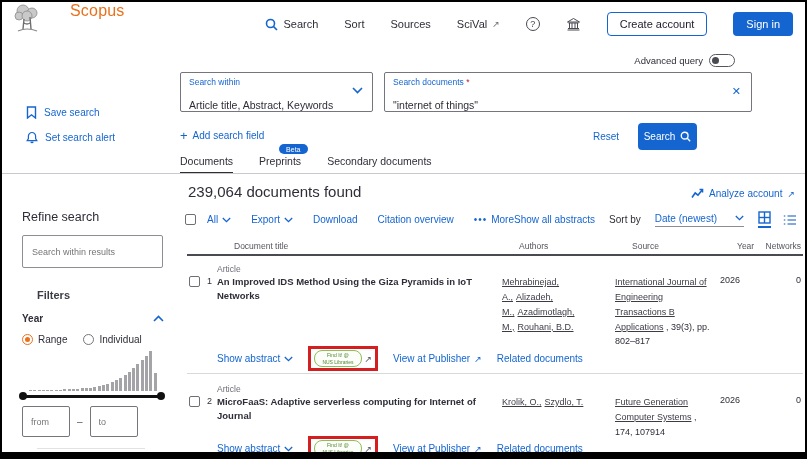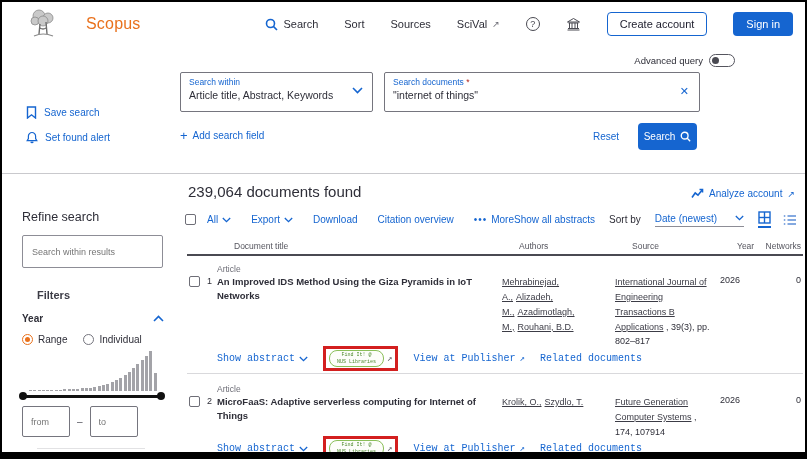--- a/index.html
+++ b/index.html
@@ -4,44 +4,44 @@
 <style>
   * { box-sizing: border-box; margin: 0; padding: 0; }
   html,body { background:#fff; }
   body { font-family: "Liberation Sans", "DejaVu Sans", sans-serif; color:#2e2e38; }
   .frame { position:relative; width:807px; height:459px; background:#fff;
            border:2px solid #000; border-bottom:7px solid #000; overflow:hidden; }
 
   a { text-decoration:none; cursor:pointer; }
 
   
-  .header { position:absolute; top:0; left:0; right:0; height:44px; display:flex; align-items:center; padding:0 12px 0 24px; }
+  .header { position:absolute; top:0; left:0; right:0; height:44px; display:flex; padding:0 12px 0 8px; }
   .logo-mark { width:34px; height:34px; flex:0 0 auto; }
   .brand { color:#e9711c; font-size:16px; margin-left:26px; letter-spacing:.2px; }
   .hnav { display:flex; align-items:center; margin-left:auto; gap:26px; font-size:11px; color:#2e2e38; }
   .hnav .navitem { display:flex; align-items:center; gap:5px; cursor:pointer; }
   .ext-arrow { color:#6e6e77; font-size:9px; }
   .help-circ { width:14px; height:14px; border:1.2px solid #4a4a52; border-radius:50%; font-size:9px;
                display:flex; align-items:center; justify-content:center; color:#4a4a52; }
   .btn-outline { border:1px solid #1565d0; border-radius:4px; background:#fff; color:#1d1d2c;
                  font-size:11px; padding:5px 12px; cursor:pointer; font-family:inherit; }
   .btn-fill { border:none; border-radius:4px; background:#1565d0; color:#fff; font-size:11px;
               padding:6px 13px; cursor:pointer; font-family:inherit; }
 
   
   .adv-query { position:absolute; top:52px; right:70px; display:flex; align-items:center; gap:6px; font-size:9.5px; color:#2e2e38; }
   .toggle { width:26px; height:13px; border:1.5px solid #55555e; border-radius:8px; position:relative; background:#fff; cursor:pointer; }
   .toggle .knob { position:absolute; left:2px; top:1.5px; width:7px; height:7px; border-radius:50%; background:#4a4a52; }
 
   .fields { position:absolute; left:178px; top:70px; display:flex; gap:11px; }
   .fieldbox { border:1px solid #75757e; border-radius:2px; height:40px; padding:4px 8px; position:relative; background:#fff; }
   .fieldbox .flabel { font-size:8.5px; color:#1565d0; }
-  .fieldbox .fvalue { font-size:10.5px; color:#2e2e38; margin-top:2px; }
+  .fieldbox .fvalue { font-size:10.5px; color:#2e2e38; margin-top:12px; }
   .fb1 { width:193px; }
-  .fb2 { width:316px; }
+  .fb2 { width:368px; }
   .req { color:#b3261e; }
   .field-icon { position:absolute; right:9px; top:14px; }
   .clear-x { position:absolute; right:10px; top:12px; color:#1565d0; font-size:11px; cursor:pointer; }
 
   .side-links { position:absolute; left:24px; top:104px; display:flex; flex-direction:column; gap:12px; font-size:10px; }
   .side-links .slink { display:flex; align-items:center; gap:7px; color:#1565d0; cursor:pointer; }
 
   .add-field { position:absolute; left:178px; top:128px; font-size:10px; color:#1565d0; display:flex; gap:5px; align-items:center; cursor:pointer; }
   .add-field .plus { font-size:13px; line-height:10px; }
   .reset-link { position:absolute; left:591px; top:129px; font-size:10px; color:#1565d0; cursor:pointer; }
@@ -83,21 +83,21 @@
   .rcb { position:absolute; left:2px; top:16px; }
   .rnum { position:absolute; left:20px; top:16px; font-size:9px; color:#2e2e38; }
   .rtitle { position:absolute; left:30px; top:15px; width:275px; font-size:9.5px; font-weight:bold; color:#2e2e38; line-height:1.5; cursor:pointer; }
   .rauthors { position:absolute; left:315px; top:15px; width:108px; font-size:9px; line-height:1.65; }
   .author-link { color:#3c3c46; text-decoration:underline; margin-right:3px; }
   .rsource { position:absolute; left:428px; top:15px; width:100px; font-size:9px; line-height:1.65; }
   .src-link { color:#3c3c46; text-decoration:underline; }
   .src-detail { color:#2e2e38; }
   .ryear { position:absolute; left:533px; top:15px; font-size:9px; }
   .rcit { position:absolute; right:2px; top:15px; font-size:9px; text-align:right; }
-  .rlinks { position:absolute; left:30px; display:flex; align-items:center; gap:15px; font-size:10px;font-family:Liberation Mono, monospace; }
+  .rlinks { position:absolute; left:30px; display:flex; align-items:center; gap:15px; font-size:10px; }
   .row1 .rlinks { top:86px; } .row2 .rlinks { top:56px; }
   .rlink { display:flex; align-items:center; gap:4px; color:#1565d0; cursor:pointer; }
 
   .red-box { display:inline-flex; align-items:center; gap:3px; border:3px solid #d31f1f; padding:1px 3px; background:#fff; }
   .finder-pill { border:1px solid #8bbf5a; border-radius:8px; background:#fdfdfa; padding:1px 7px; text-align:center;
                  font-size:5px; line-height:1.3; color:#4e8a2e; cursor:pointer; white-space:nowrap; }
   .finder-arrow { color:#55555e; font-size:9px; cursor:pointer; }
 
   
   .sb-refine { position:absolute; left:20px; top:208px; font-size:12.5px; color:#2e2e38; }
@@ -206,37 +206,45 @@
     <span class="slink">
       <svg width="11" height="13" viewBox="0 0 11 13">
           <path d="M1.5 1 h8 v11 l-4 -3.2 -4 3.2 z" stroke="#1565d0" stroke-width="1.4" fill="none"></path>
         </svg>
       <span>Save search</span>
     </span>
     <span class="slink">
       <svg width="12" height="13" viewBox="0 0 12 13">
           <path d="M6 1.5 a3.6 3.6 0 0 1 3.6 3.6 v2.5 l1.2 2 H1.2 l1.2 -2 V5.1 A3.6 3.6 0 0 1 6 1.5 z M4.8 10.8 a1.3 1.3 0 0 0 2.4 0" stroke="#1565d0" stroke-width="1.2" fill="none"></path>
         </svg>
-      <span>Set found alert</span>
+      <span>Set search alert</span>
     </span>
   </div>
 
   <span class="add-field">
     <span class="plus">+</span>
     <span>Add search field</span>
   </span>
   <span class="reset-link">Reset</span>
   <button class="search-btn">
     <span>Search</span>
     <svg width="11" height="11" viewBox="0 0 13 13">
         <circle cx="5.5" cy="5.5" r="4" stroke="#fff" stroke-width="1.6" fill="none"></circle>
         <line x1="8.6" y1="8.6" x2="12" y2="12" stroke="#fff" stroke-width="1.6"></line>
       </svg>
   </button>
 
+  <div class="tabs">
+    <span class="tab active">Documents</span>
+    <span class="tab">
+      <span class="beta-badge">Beta</span>
+      <span>Preprints</span>
+    </span>
+    <span class="tab">Secondary documents</span>
+  </div>
   <div class="divider-full"></div>
 
   <div class="count-head">239,064 documents found</div>
   <span class="analyze">
     <svg width="13" height="11" viewBox="0 0 13 11">
         <path d="M1 9.5 L4.2 5 L7 7.2 L11.5 1.5" stroke="#1565d0" stroke-width="1.6" fill="none"></path>
         <path d="M8.5 1.5 h3 v3" stroke="#1565d0" stroke-width="1.6" fill="none"></path>
       </svg>
     <span>Analyze account</span>
     <span class="ext-arrow" style="color:#1565d0;">↗</span>
@@ -334,21 +342,21 @@
         <span class="ext-arrow" style="color:#1565d0;">↗</span>
       </span>
       <span class="rlink">Related documents</span>
     </div>
   </div>
 
   <div class="row row2">
     <span class="rtype">Article</span>
     <span class="cb rcb"></span>
     <span class="rnum">2</span>
-    <a class="rtitle" style="width:290px;">MicroFaaS: Adaptive serverless computing for Internet of Things</a>
+    <a class="rtitle" style="width:290px;">MicroFaaS: Adaptive serverless computing for Internet of Journal</a>
     <span class="rauthors"><a class="author-link">Krolik, O.,</a><a class="author-link">Szydlo, T.</a></span>
     <span class="rsource">
       <a class="src-link">Future Generation Computer Systems</a>
       <span class="src-detail">, 174, 107914</span>
     </span>
     <span class="ryear">2026</span>
     <span class="rcit">0</span>
     <div class="rlinks">
       <span class="rlink">
         <span>Show abstract</span>

